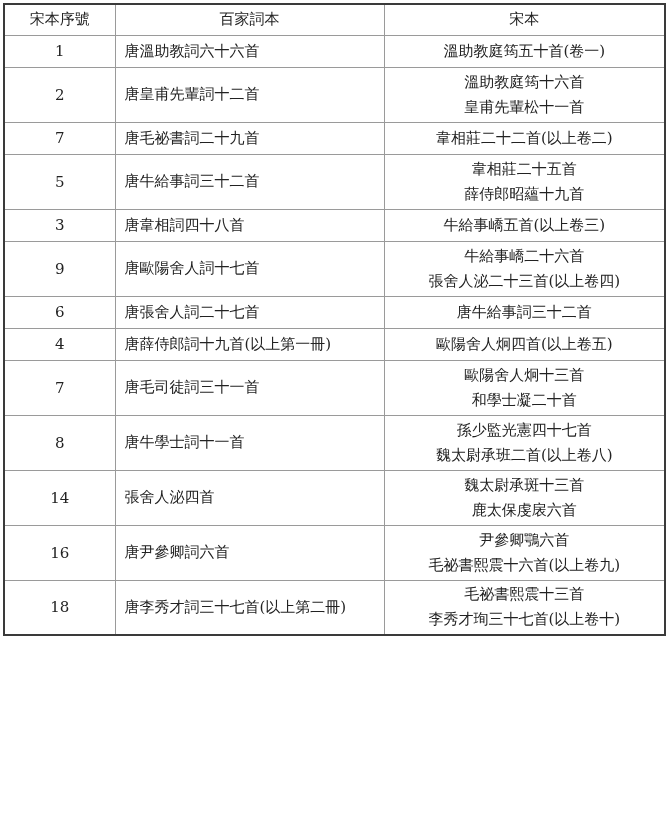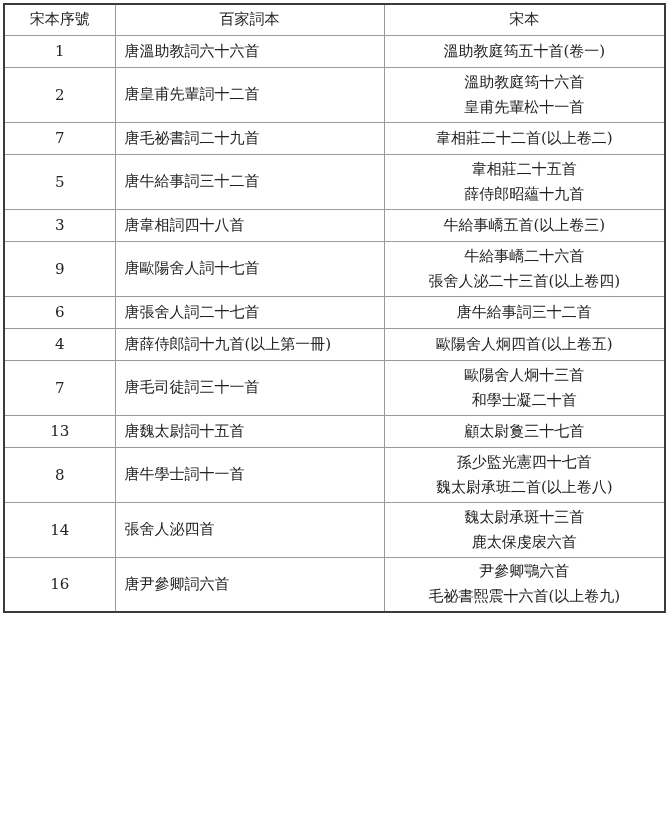--- a/index.html
+++ b/index.html
@@ -123,27 +123,20 @@
         </td>
       </tr>
       <tr class="double">
         <td class="idx">7</td>
         <td class="baijia">唐毛司徒詞三十一首</td>
         <td class="songben">
           <div class="line">歐陽舍人炯十三首</div>
           <div class="line">和學士凝二十首</div>
         </td>
       </tr>
-      <tr class="single">
-        <td class="idx">13</td>
-        <td class="baijia">唐魏太尉詞十五首</td>
-        <td class="songben">
-          <div class="line">顧太尉敻三十七首</div>
-        </td>
-      </tr>
       <tr class="double">
         <td class="idx">8</td>
         <td class="baijia">唐牛學士詞十一首</td>
         <td class="songben">
           <div class="line">孫少監光憲四十七首</div>
           <div class="line">魏太尉承班二首(以上卷八)</div>
         </td>
       </tr>
       <tr class="double">
         <td class="idx">14</td>
@@ -154,14 +147,22 @@
         </td>
       </tr>
       <tr class="double">
         <td class="idx">16</td>
         <td class="baijia">唐尹參卿詞六首</td>
         <td class="songben">
           <div class="line">尹參卿鶚六首</div>
           <div class="line">毛祕書熙震十六首(以上卷九)</div>
         </td>
       </tr>
+      <tr class="double">
+        <td class="idx">18</td>
+        <td class="baijia">唐李秀才詞三十七首(以上第二冊)</td>
+        <td class="songben">
+          <div class="line">毛祕書熙震十三首</div>
+          <div class="line">李秀才珣三十七首(以上卷十)</div>
+        </td>
+      </tr>
     </tbody>
 </table>
 
 </body></html>

